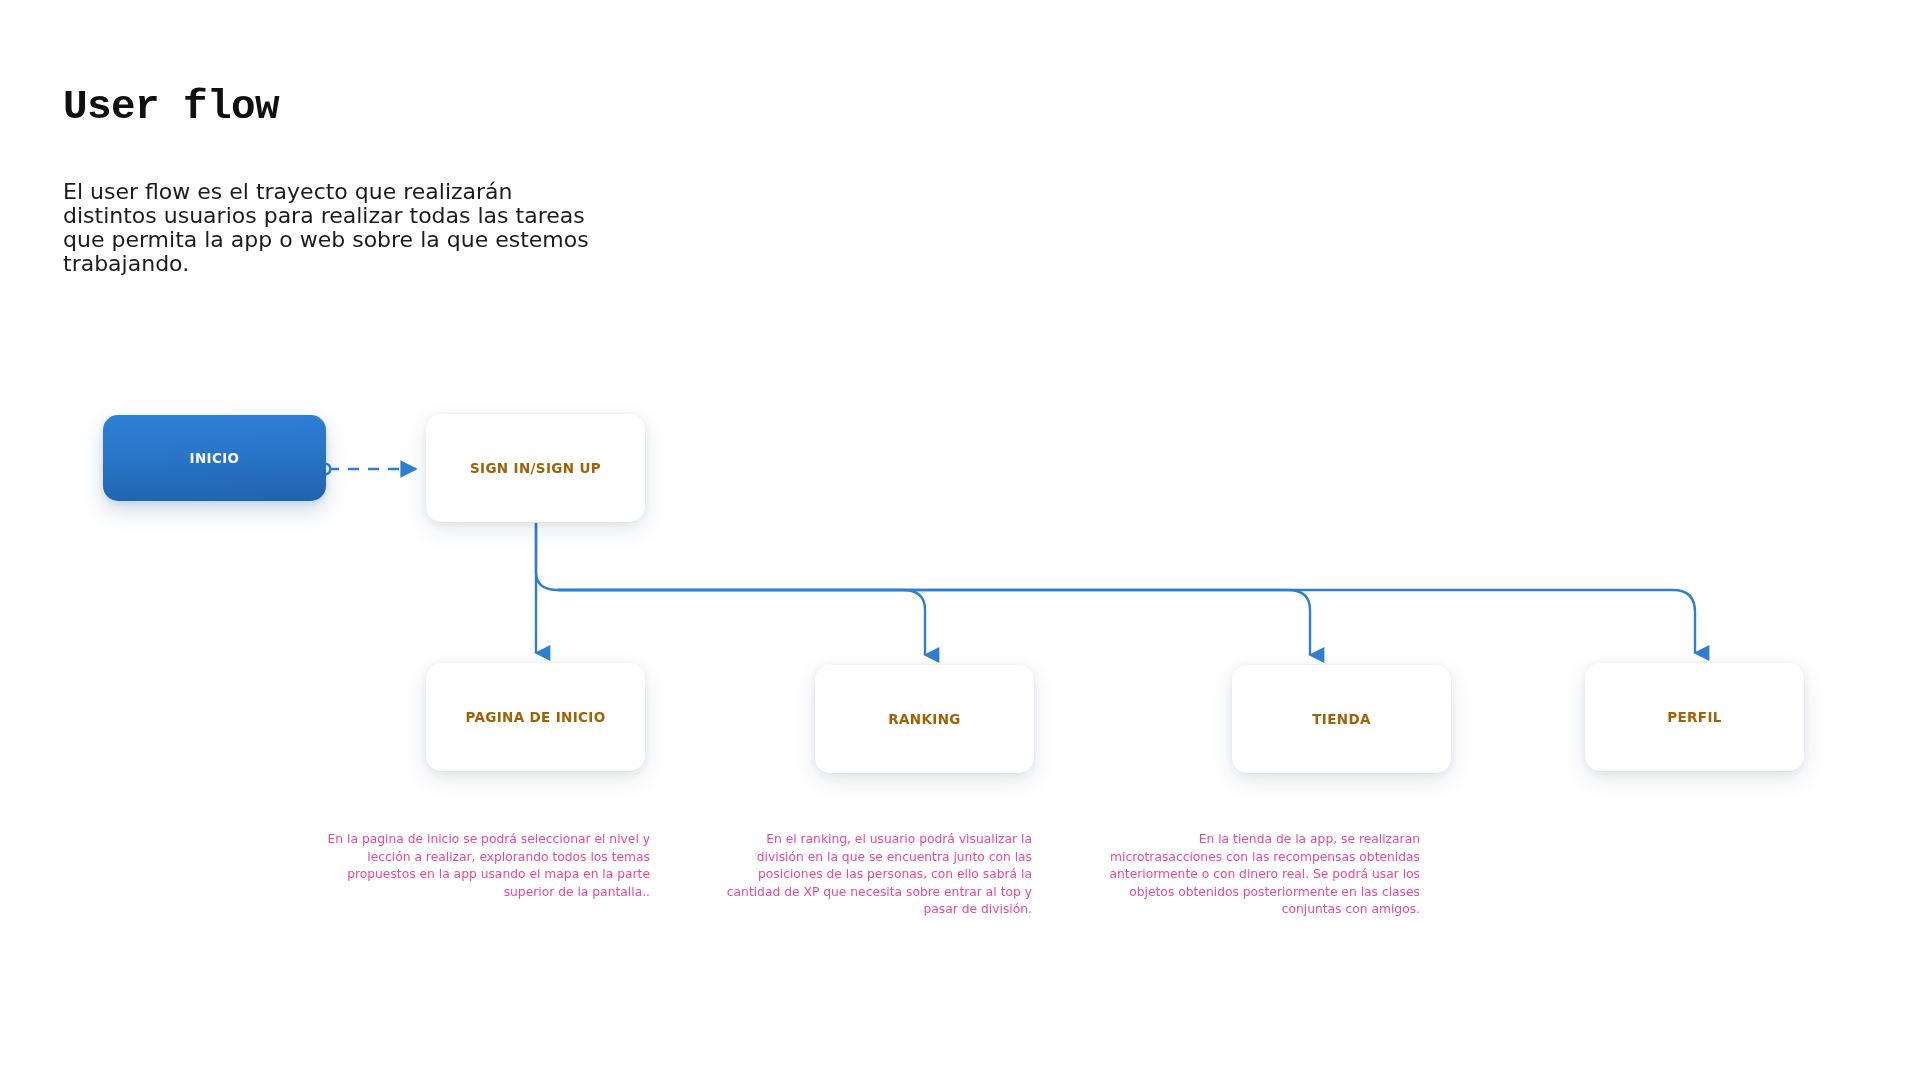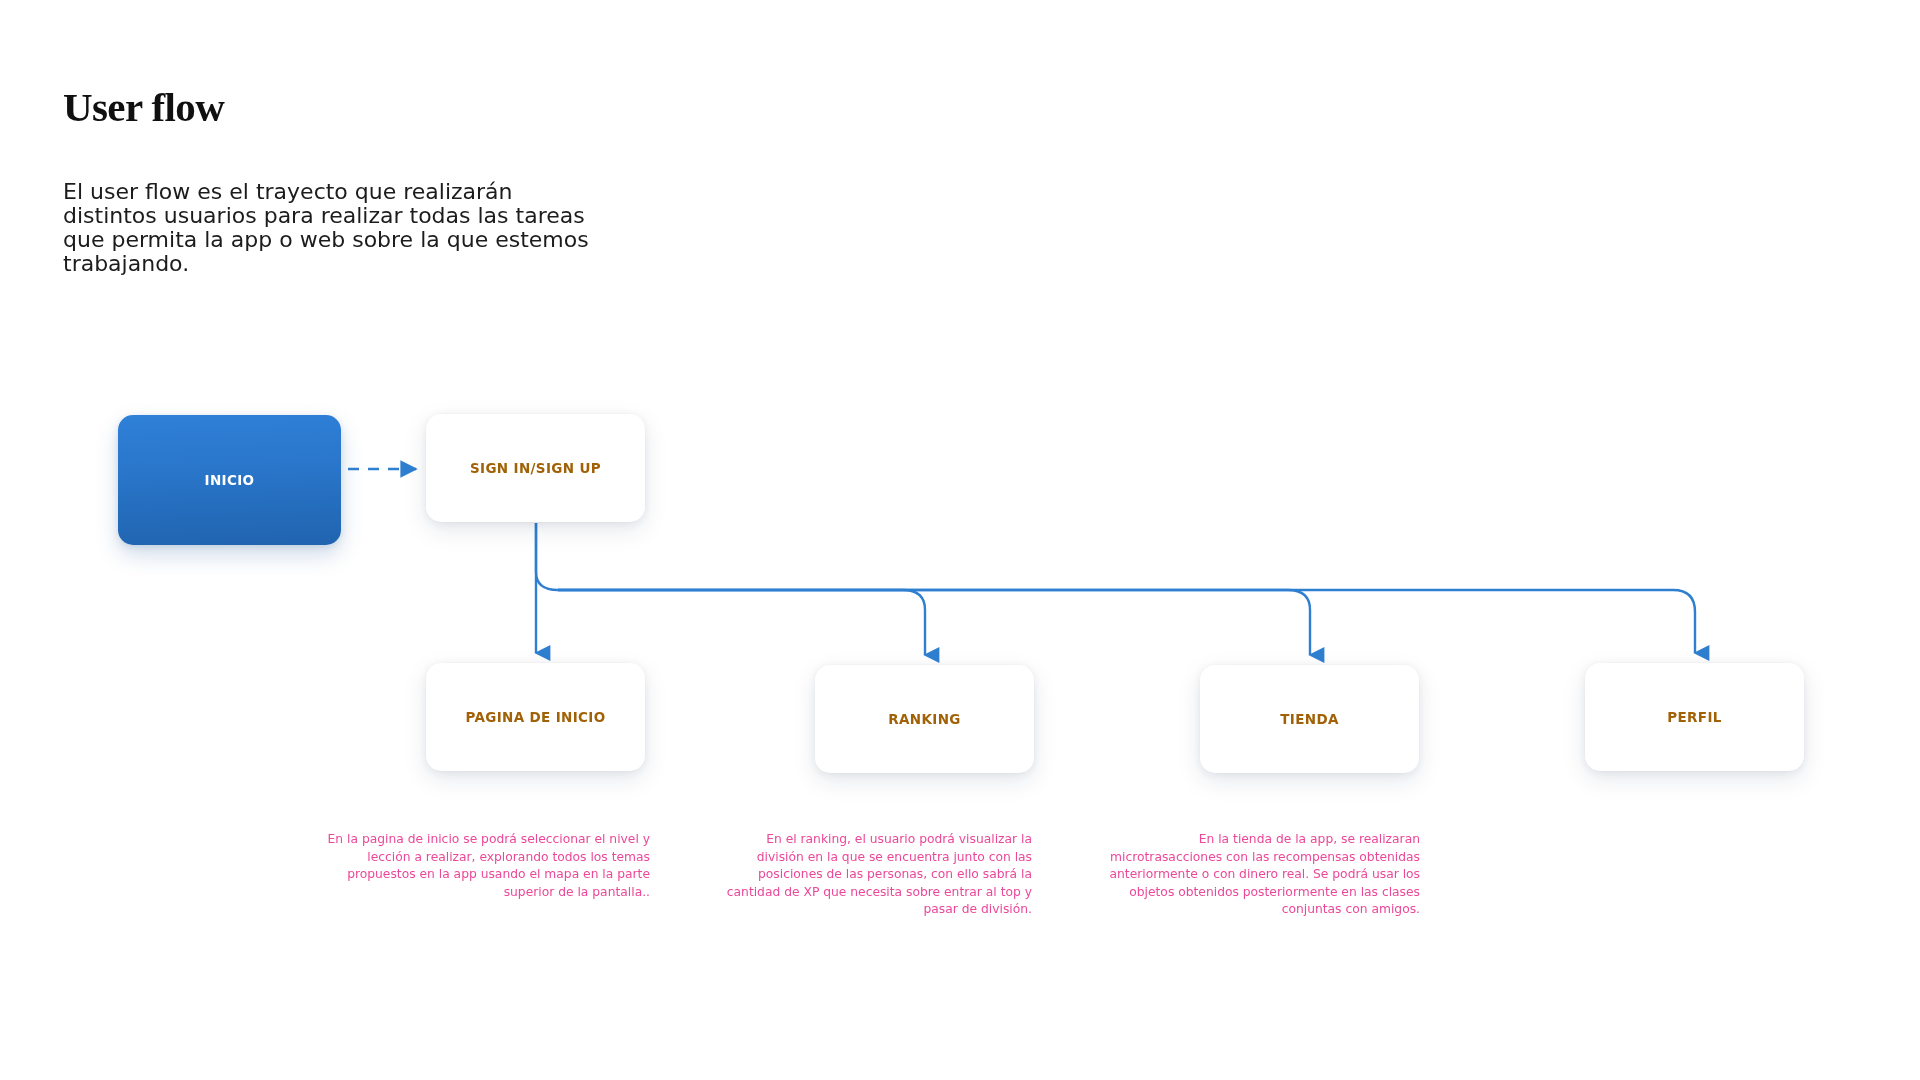--- a/index.html
+++ b/index.html
@@ -19,21 +19,21 @@
 
   
   #header { position: absolute; left: 63px; top: 85px; width: 700px; }
   #page-title {
     font-size: 41px;
     font-weight: 800;
     letter-spacing: -0.6px;
     color: #101010;
     margin: 0;
     line-height: 1.1;
-    font-family: Liberation Serif, serif;
+    font-family: Liberation Mono, monospace;
   }
   #page-desc {
     margin: 0;
     margin-top: 50px;
     font-size: 22px;
     line-height: 24px;
     color: #1c1c1c;
     font-weight: 400;
     max-width: 530px;
     font-family: "DejaVu Sans", sans-serif;
@@ -112,35 +112,35 @@
 
     <path d="M536,523 L536,653" fill="none" stroke="#2F7FD1" stroke-width="2.4" marker-end="url(#arrow-down)"></path>
 
     <path d="M536,523 L536,572 Q536,590 558,590 L903,590 Q925,590 925,610 L925,655" fill="none" stroke="#2F7FD1" stroke-width="2.4" stroke-linecap="butt" marker-end="url(#arrow-down)"></path>
 
     <path d="M558,590 L1288,590 Q1310,590 1310,610 L1310,655" fill="none" stroke="#2F7FD1" stroke-width="2.4" stroke-linecap="butt" marker-end="url(#arrow-down)"></path>
 
     <path d="M558,590 L1673,590 Q1695,590 1695,612 L1695,653" fill="none" stroke="#2F7FD1" stroke-width="2.4" stroke-linecap="butt" marker-end="url(#arrow-down)"></path>
   </svg>
 
-  <div class="node node--start" id="node-inicio" style="left: 118px; top: 415px; width: 223px; height: 130px;">
+  <div class="node node--start" id="node-inicio" style="left: 103px; top: 415px; width: 223px; height: 86px;">
     <span class="node-label">INICIO</span>
   </div>
 
   <div class="node node--card" id="node-auth" style="left: 426px; top: 414px; width: 219px; height: 108px;">
     <span class="node-label">SIGN IN/SIGN UP</span>
   </div>
 
   <div class="node node--card" id="node-dest-0" style="left: 426px; top: 663px; width: 219px; height: 108px;">
     <span class="node-label">PAGINA DE INICIO</span>
   </div>
   <div class="node node--card" id="node-dest-1" style="left: 815px; top: 665px; width: 219px; height: 108px; align-items: center;">
     <span class="node-label">RANKING</span>
   </div>
-  <div class="node node--card" id="node-dest-2" style="left: 1200px; top: 665px; width: 219px; height: 108px;">
+  <div class="node node--card" id="node-dest-2" style="left: 1232px; top: 665px; width: 219px; height: 108px;">
     <span class="node-label">TIENDA</span>
   </div>
   <div class="node node--card" id="node-dest-3" style="left: 1585px; top: 663px; width: 219px; height: 108px;">
     <span class="node-label">PERFIL</span>
   </div>
 
   <div class="caption" id="caption-0" style="left: 320px; top: 831px; width: 330px;">En la pagina de inicio se podrá seleccionar el nivel y lección a realizar, explorando todos los temas propuestos en la app usando el mapa en la parte superior de la pantalla..</div>
   <div class="caption" id="caption-1" style="left: 720px; top: 831px; width: 312px;">En el ranking, el usuario podrá visualizar la división en la que se encuentra junto con las posiciones de las personas, con ello sabrá la cantidad de XP que necesita sobre entrar al top y pasar de división.</div>
   <div class="caption" id="caption-2" style="left: 1090px; top: 831px; width: 330px;">En la tienda de la app, se realizaran microtrasacciones con las recompensas obtenidas anteriormente o con dinero real. Se podrá usar los objetos obtenidos posteriormente en las clases conjuntas con amigos.</div>
 

